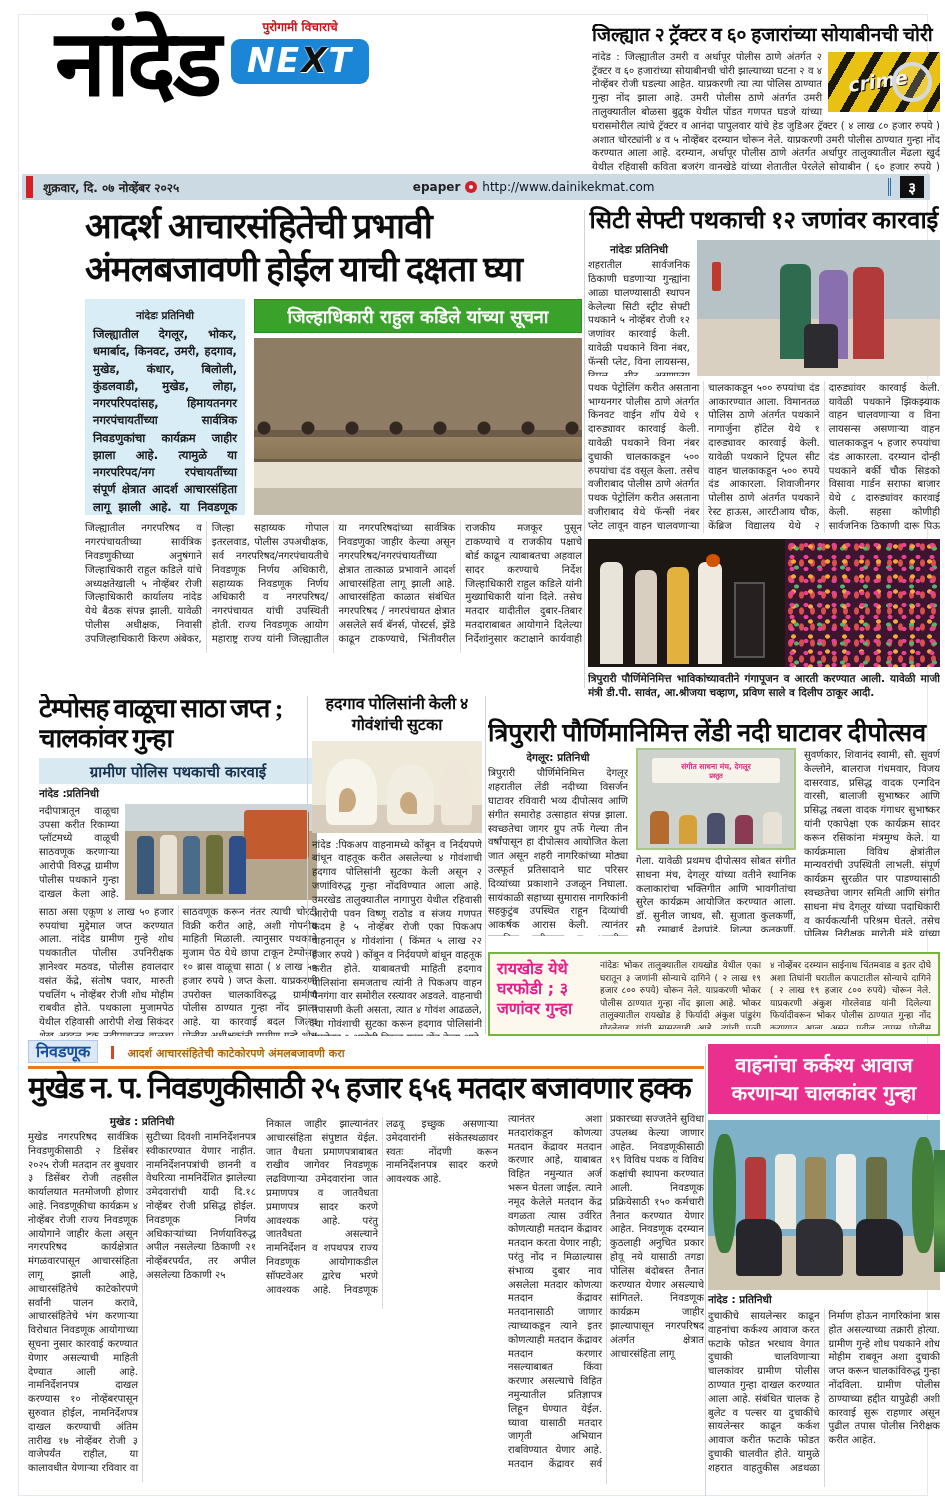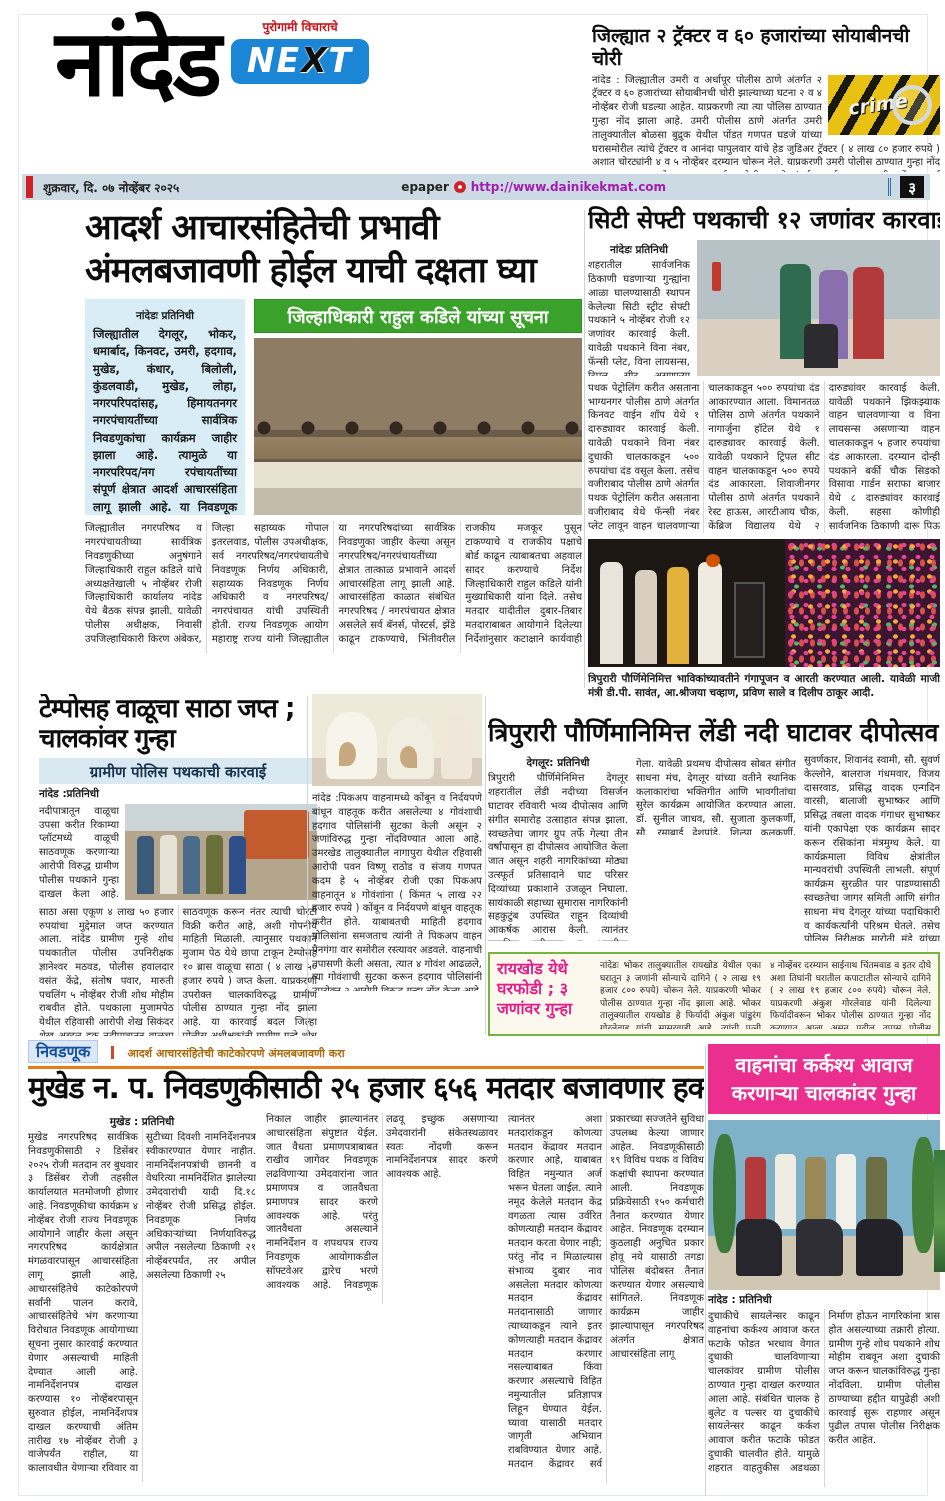--- a/index.html
+++ b/index.html
@@ -1,19 +1,19 @@
 <!DOCTYPE html>
 <html><head>
 <meta charset="utf-8">
 <style>
   html,body{margin:0;padding:0;background:#ffffff;}
   body{font-family:"DejaVu Sans",sans-serif;color:#1c1c1c;}
   .page{position:relative;width:945px;height:1501px;background:#fff;overflow:hidden;}
   .frame{position:absolute;left:18px;top:14px;width:908px;height:1480px;border:1px solid #e2e8ee;pointer-events:none;}
-  .art-headline{font-weight:800;color:#0d0d0d;line-height:1.2;}
+  .art-headline{font-weight:800;color:#0d0d0d;line-height:1.2;font-family:Liberation Serif, serif;}
   .body-txt{font-size:10px;line-height:1.38;text-align:justify;color:#1b1b1b;}
   .byline-c{text-align:center;font-weight:800;font-size:10.5px;margin:2px 0;}
   .byline-l{font-weight:800;font-size:10.5px;margin:2px 0;}
   .ph{position:relative;overflow:hidden;}
   .shape{position:absolute;}
   .vsep{position:absolute;width:1px;background:#ccd3d9;}
 
   
   .masthead{position:absolute;left:55px;top:18px;width:430px;height:152px;display:flex;align-items:flex-start;}
   .mast-city{font-size:92px;font-weight:800;color:#000;letter-spacing:-3px;line-height:1;}
@@ -31,21 +31,21 @@
   .crime-word{position:absolute;left:20px;top:16px;font-weight:800;font-style:italic;font-size:19px;color:#f3f1e6;transform:rotate(-8deg);text-shadow:1px 1px 0 #000;}
   .crime-lens{position:absolute;right:8px;top:10px;width:32px;height:32px;border:4px solid #d4d9dd;border-radius:50%;background:rgba(255,255,255,.18);}
 
   
   .date-strip{position:absolute;left:22px;top:174px;width:908px;height:26px;background:#ccdae4;display:flex;align-items:center;font-size:12px;font-weight:700;color:#222;}
   .red-accent{width:7px;height:22px;background:#d22027;margin:0 10px 0 4px;}
   .date-text{flex:0 0 auto;}
   .epaper-wrap{flex:1;display:flex;align-items:center;justify-content:center;gap:5px;}
   .ep-icon{display:inline-block;width:12px;height:12px;border-radius:50%;background:#d22027;position:relative;}
   .ep-icon::after{content:"";position:absolute;left:4px;top:4px;width:4px;height:4px;background:#fff;border-radius:50%;}
-  .url{color:#a21caf;text-decoration:none;font-weight:700;}
+  .url{color:#0f172a;text-decoration:none;font-weight:400;}
   .pn-wrap{display:flex;align-items:center;gap:6px;margin-right:6px;}
   .pn-bars{display:inline-block;width:3px;height:18px;border-left:3px double #2a6fb0;}
   .page-no{background:#101010;color:#fff;padding:1px 8px;font-weight:800;font-size:15px;}
 
   
   .main-art{position:absolute;left:85px;top:206px;width:497px;height:486px;overflow:hidden;}
   .main-hl{font-size:35px;line-height:1.22;letter-spacing:-1px;margin-bottom:8px;}
   .main-row{display:flex;gap:9px;height:216px;}
   .intro-box{width:160px;background:#d9edf7;padding:7px 8px;box-sizing:border-box;font-size:11.5px;font-weight:700;line-height:1.5;text-align:justify;overflow:hidden;}
   .main-right{flex:1;display:flex;flex-direction:column;gap:5px;}
@@ -75,21 +75,21 @@
   .tempo-body{margin-top:5px;height:168px;column-count:2;column-gap:9px;column-rule:1px solid #d8d8d8;column-fill:auto;overflow:hidden;}
 
   
   .hadgaon{position:absolute;left:312px;top:694px;width:170px;height:342px;overflow:hidden;}
   .had-hl{font-size:16px;text-align:center;line-height:1.3;margin-bottom:5px;}
   .had-ph{height:92px;background:linear-gradient(#efe9da 0 70%,#d8cdbc 70%);}
   .had-body{margin-top:5px;height:200px;overflow:hidden;}
 
   
   .deep{position:absolute;left:488px;top:718px;width:452px;height:228px;overflow:hidden;}
-  .deep-hl{font-size:25px;white-space:nowrap;margin-bottom:5px;}
+  .deep-hl{font-size:25px;white-space:nowrap;}
   .deep-row{display:flex;gap:8px;height:188px;overflow:hidden;}
   .deep-col1{width:140px;overflow:hidden;}
   .deep-mid{width:160px;}
   .deep-ph{height:102px;border:2px solid #a8c87e;background:#cdd3cc;position:relative;box-sizing:border-box;}
   .deep-banner{position:absolute;left:14px;top:8px;right:14px;background:#f6f3ea;border-radius:3px;text-align:center;padding:3px 2px;}
   .deep-banner .l1{font-size:7.5px;font-weight:800;color:#d62a7e;}
   .deep-banner .l2{font-size:6.5px;font-weight:700;color:#d62a7e;}
   .deep-col3{flex:1;overflow:hidden;}
 
   
@@ -110,21 +110,21 @@
   .two-col{column-count:2;column-gap:8px;column-rule:1px solid #d8d8d8;column-fill:auto;overflow:hidden;}
   .mu-left{width:228px;}
   .mu-left .two-col{height:352px;}
   .mu-mid{width:232px;}
   .mu-ph{height:172px;background:linear-gradient(#d9d4ca 0 58%,#a29584 58% 78%,#70614f 78%);position:relative;}
   .mu-banner{position:absolute;left:8px;top:6px;width:150px;background:#bf2c26;padding:3px 4px;text-align:center;}
   .mu-banner .b1{font-size:6.5px;font-weight:700;color:#ffe86a;}
   .mu-banner .b2{font-size:9px;font-weight:800;color:#ffd94d;}
   .mu-banner .b3{font-size:8px;font-weight:800;color:#ffd94d;}
   .mu-banner .b4{font-size:6.5px;font-weight:700;color:#ffffff;}
-  .mu-mid .two-col{height:192px;}
+  .mu-mid .two-col{height:192px;margin-top:5px;}
   .mu-right{flex:1;}
   .mu-right .two-col{height:372px;}
 
   
   .vahan{position:absolute;left:708px;top:1044px;width:232px;height:452px;overflow:hidden;}
   .vahan-hl{background:#ea2f8e;color:#fff;font-weight:800;font-size:20px;line-height:1.4;text-align:center;padding:7px 4px;}
   .vahan-ph{margin-top:6px;height:170px;background:linear-gradient(#7fb2c9 0 68%,#cfc7b2 68%);}
   .vahan-body{margin-top:3px;height:178px;column-count:2;column-gap:9px;column-rule:1px solid #d8d8d8;column-fill:auto;overflow:hidden;}
 
   .edge-sliver{position:absolute;right:0;top:1150px;width:11px;height:122px;background:linear-gradient(#3c7a3c,#5a9a4a 60%,#2e5f30);}
@@ -228,38 +228,50 @@
         <div class="shape" style="left:18%;top:32%;width:9%;height:62%;background:#e7e2d5;border-radius:5px 5px 0 0;"></div>
         <div class="shape" style="left:30%;top:34%;width:9%;height:60%;background:#4a6b8a;border-radius:5px 5px 0 0;"></div>
         <div class="shape" style="left:42%;top:32%;width:9%;height:62%;background:#6b6f3a;border-radius:5px 5px 0 0;"></div>
         <div class="shape" style="left:54%;top:34%;width:9%;height:60%;background:#2f4f8a;border-radius:5px 5px 0 0;"></div>
       </div>
     </div>
     <div class="tempo-body body-txt">साठा असा एकूण ४ लाख ५० हजार रुपयांचा मुद्देमाल जप्त करण्यात आला. नांदेड ग्रामीण गुन्हे शोध पथकातील पोलीस उपनिरीक्षक ज्ञानेश्वर मठवड, पोलीस हवालदार वसंत केंद्रे, संतोष पवार, मारुती पचलिंग ५ नोव्हेंबर रोजी शोध मोहीम राबवीत होते. पथकाला मुजामपेठ येथील रहिवासी आरोपी शेख सिकंदर शेख अब्दुल हक नदीपात्रातून वाळूचा उपसा करून टेम्पो द्वारे मुजाम पेठ येथील रिकाम्या प्लॉटमध्ये वाळूची साठवणूक करून नंतर त्याची चोरटी विक्री करीत आहे, अशी गोपनीय माहिती मिळाली. त्यानुसार पथकाने मुजाम पेठ येथे छापा टाकून टेम्पोसह १० ब्रास वाळूचा साठा ( ४ लाख ५० हजार रुपये ) जप्त केला. याप्रकरणी उपरोक्त चालकाविरुद्ध ग्रामीण पोलीस ठाण्यात गुन्हा नोंद झाला आहे. या कारवाई बदल जिल्हा पोलीस अधीक्षकांनी ग्रामीण गुन्हे शोध पथकाचे कौतुक केले आहे.</div>
   </div>
 
   <div class="hadgaon">
+    <div class="had-hl art-headline">हदगाव पोलिसांनी केली ४ गोवंशांची सुटका</div>
     <div class="ph had-ph">
       <div class="shape" style="left:8%;top:20%;width:30%;height:72%;background:#f7f4ec;border-radius:45% 45% 12% 12%;"></div>
       <div class="shape" style="left:44%;top:26%;width:28%;height:66%;background:#f2ede1;border-radius:45% 45% 12% 12%;"></div>
       <div class="shape" style="left:76%;top:22%;width:18%;height:70%;background:#efe8da;border-radius:45% 45% 12% 12%;"></div>
       <div class="shape" style="left:16%;top:52%;width:10%;height:26%;background:#c8a87e;border-radius:50% 50% 50% 0;"></div>
       <div class="shape" style="left:52%;top:56%;width:10%;height:24%;background:#c8a87e;border-radius:50% 50% 0 50%;"></div>
     </div>
     <div class="had-body body-txt">नांदेड :पिकअप वाहनामध्ये कोंबून व निर्दयपणे बांधून वाहतूक करीत असलेल्या ४ गोवंशाची हदगाव पोलिसांनी सुटका केली असून २ जणांविरुद्ध गुन्हा नोंदविण्यात आला आहे. उमरखेड तालुक्यातील नागापुरा येथील रहिवासी आरोपी पवन विष्णू राठोड व संजय गणपत कदम हे ५ नोव्हेंबर रोजी एका पिकअप वाहनातून ४ गोवंशांना ( किंमत ५ लाख २२ हजार रुपये ) कोंबून व निर्दयपणे बांधून वाहतूक करीत होते. याबाबतची माहिती हदगाव पोलिसांना समजताच त्यांनी ते पिकअप वाहन पैनगंगा वार समोरील रस्त्यावर अडवले. वाहनाची तपासणी केली असता, त्यात ४ गोवंश आढळले, त्या गोवंशाची सुटका करून हदगाव पोलिसांनी उपरोक्त २ आरोपी विरुद्ध गुन्हा नोंद केला आहे. पुढील तपास पोलीस हवालदार मुंडीक करीत आहेत.</div>
   </div>
 
   <div class="deep">
     <div class="deep-hl art-headline">त्रिपुरारी पौर्णिमानिमित्त लेंडी नदी घाटावर दीपोत्सव</div>
     <div class="deep-row">
       <div class="deep-col1 body-txt">
         <div class="byline-c">देगलूर: प्रतिनिधी</div>
         <span>त्रिपुरारी पौर्णिमेनिमित्त देगलूर शहरातील लेंडी नदीच्या विसर्जन घाटावर रविवारी भव्य दीपोत्सव आणि संगीत समारोह उत्साहात संपन्न झाला. स्वच्छतेचा जागर ग्रुप तर्फे गेल्या तीन वर्षांपासून हा दीपोत्सव आयोजित केला जात असून शहरी नागरिकांच्या मोठ्या उत्स्फूर्त प्रतिसादाने घाट परिसर दिव्यांच्या प्रकाशाने उजळून निघाला. सायंकाळी सहाच्या सुमारास नागरिकांनी सहकुटुंब उपस्थित राहून दिव्यांची आकर्षक आरास केली. त्यानंतर सामूहिक नदीपूजन व आरतीचा कार्यक्रम पार पडला. हजारोंनी सहभाग नोंदवल्याने घाटावर भक्तीमय वातावरण पसरले होते. फुलांच्या सजावटीने आणि रांगोळ्यांच्या नक्षीने घाट परिसर उजळून</span>
       </div>
       <div class="deep-mid">
+        <div class="ph deep-ph">
+          <div class="deep-banner">
+            <div class="l1">संगीत साधना मंच, देगलूर</div>
+            <div class="l2">प्रस्तुत</div>
+          </div>
+          <div class="shape" style="left:8%;bottom:4%;width:12%;height:34%;background:#b56a2e;border-radius:6px 6px 0 0;"></div>
+          <div class="shape" style="left:26%;bottom:4%;width:12%;height:30%;background:#d7a13a;border-radius:6px 6px 0 0;"></div>
+          <div class="shape" style="left:44%;bottom:4%;width:12%;height:32%;background:#4a4f6b;border-radius:6px 6px 0 0;"></div>
+          <div class="shape" style="left:62%;bottom:4%;width:12%;height:30%;background:#8a3a52;border-radius:6px 6px 0 0;"></div>
+          <div class="shape" style="left:80%;bottom:4%;width:12%;height:33%;background:#e7e2d5;border-radius:6px 6px 0 0;"></div>
+        </div>
         <div class="body-txt" style="margin-top:4px;overflow:hidden;height:78px;">गेला. यावेळी प्रथमच दीपोत्सव सोबत संगीत साधना मंच, देगलूर यांच्या वतीने स्थानिक कलाकारांचा भक्तिगीत आणि भावगीतांचा सुरेल कार्यक्रम आयोजित करण्यात आला. डॉ. सुनील जाधव, सौ. सुजाता कुलकर्णी, सौ. रमाबाई देशपांडे, शिल्पा कुलकर्णी, बाळासाहेब पाटील, बलराज पटणे, यशवंत कांबळे, गोविंद</div>
       </div>
       <div class="deep-col3 body-txt">सुवर्णकार, शिवानंद स्वामी, सौ. सुवर्ण केल्लोने, बालराज गंधमवार, विजय दासरवाड, प्रसिद्ध वादक एन्गदिन वारसी, बालाजी सुभाष्कर आणि प्रसिद्ध तबला वादक गंगाधर सुभाष्कर यांनी एकापेक्षा एक कार्यक्रम सादर करून रसिकांना मंत्रमुग्ध केले. या कार्यक्रमाला विविध क्षेत्रांतील मान्यवरांची उपस्थिती लाभली. संपूर्ण कार्यक्रम सुरळीत पार पाडण्यासाठी स्वच्छतेचा जागर समिती आणि संगीत साधना मंच देगलूर यांच्या पदाधिकारी व कार्यकर्त्यांनी परिश्रम घेतले. तसेच पोलिस निरीक्षक मारोती मुंडे यांच्या मार्गदर्शनाखाली पोलीस बंदोबस्त ठेवण्यात आला होता.</div>
     </div>
   </div>
 
   <div class="raikhod">
     <div class="rai-hl">रायखोड येथे घरफोडी ; ३ जणांवर गुन्हा</div>
     <div class="rai-col">नांदेडः भोकर तालुक्यातील रायखोड येथील एका घरातून ३ जणांनी सोन्याचे दागिने ( २ लाख १९ हजार ८०० रुपये) चोरून नेले. याप्रकरणी भोकर पोलीस ठाण्यात गुन्हा नोंद झाला आहे. भोकर तालुक्यातील रायखोड हे फिर्यादी अंकुश पांडुरंग गोरलेवाड यांची सासुरवाडी आहे. त्यांची पत्नी माहेरी गेली असता २६ ऑक्टोबर ते</div>
     <div class="rai-col">४ नोव्हेंबर दरम्यान साईनाथ चिंतमवाड व इतर दोघे अशा तिघांनी घरातील कपाटातील सोन्याचे दागिने ( २ लाख १९ हजार ८०० रुपये) चोरून नेले. याप्रकरणी अंकुश गोरलेवाड यांनी दिलेल्या फिर्यादीवरून भोकर पोलीस ठाण्यात गुन्हा नोंद करण्यात आला असून पुढील तपास पोलीस उपनिरीक्षक सुरेश जाधव करीत आहेत.</div>

